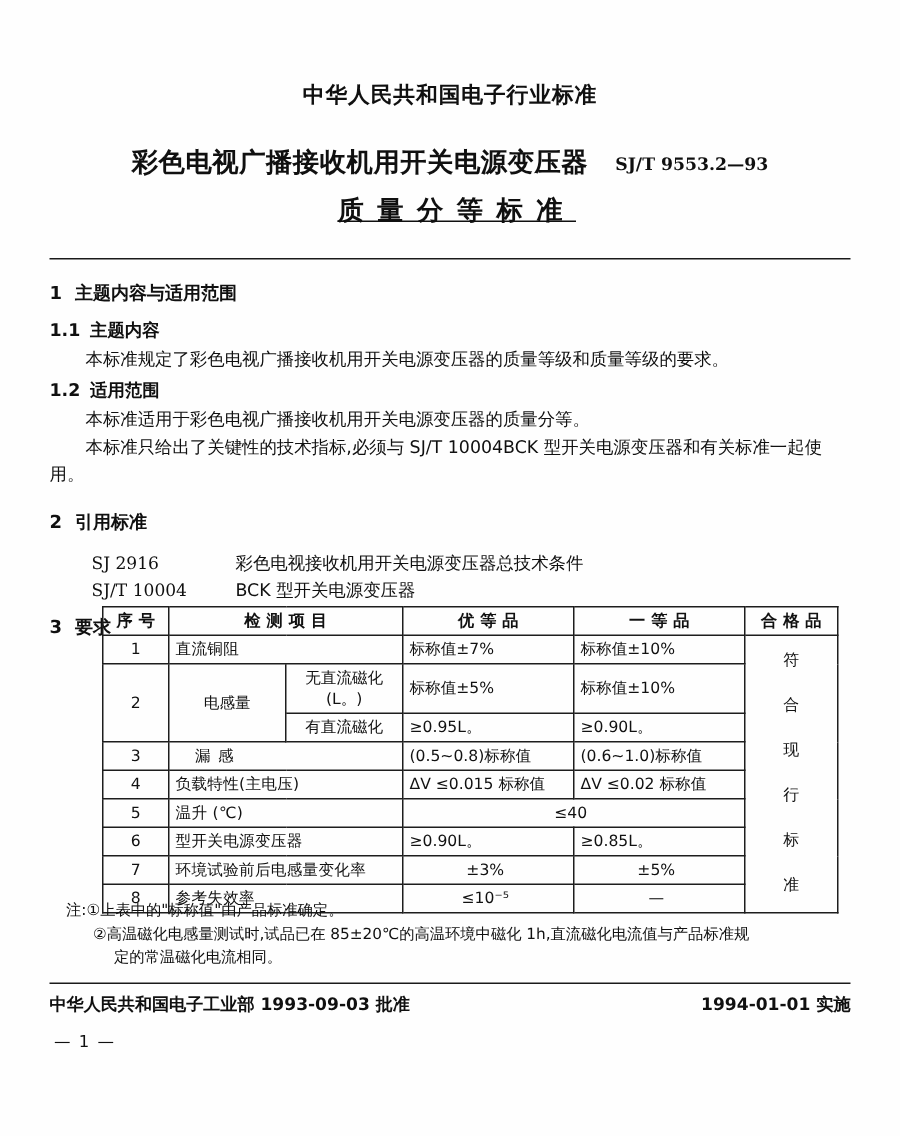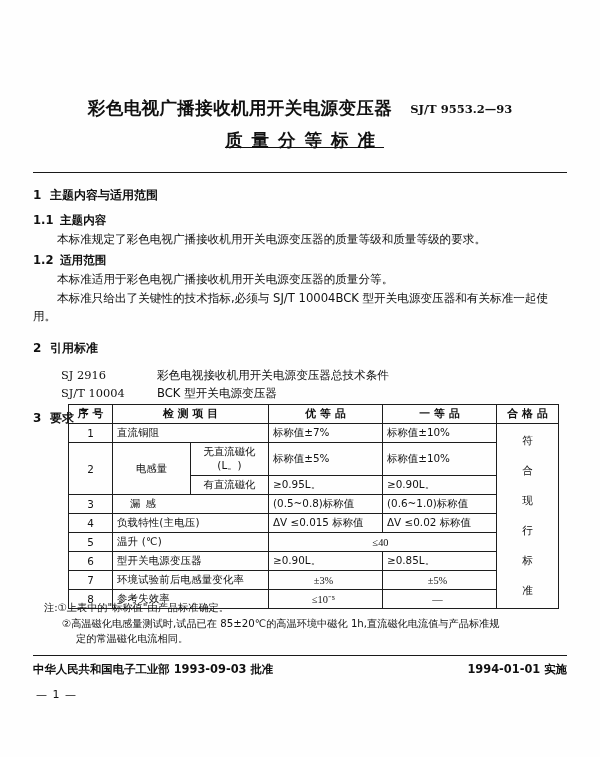--- a/index.html
+++ b/index.html
@@ -164,21 +164,21 @@
     text-align: left;
     padding-left: 10px;
     letter-spacing: 0.2px;
   }
   td.item.spaced { letter-spacing: 5px; padding-left: 17px; }
   td.val {
     text-align: left;
     padding-left: 9px;
     font-family: "DejaVu Sans", "Liberation Sans", sans-serif;
   }
-  td.val.center { text-align: center; padding-left: 0; font-family: Liberation Serif, serif; }
+  td.val.center { text-align: center; padding-left: 0; }
   td.sub-label {
     text-align: center;
     width: 96px;
     padding: 2px 2px;
   }
   td.grp-label {
     text-align: center;
     width: 60px;
     padding: 2px 2px;
   }
@@ -245,20 +245,21 @@
     top: 688px;
     font-size: 11px;
     letter-spacing: 1px;
   }
 </style>
 </head>
 <body>
 
 <div class="page">
 
+  <div class="org-line">中华人民共和国电子行业标准</div>
 
   <div class="title-row">
     <span class="title-main">彩色电视广播接收机用开关电源变压器</span><span class="std-code">SJ/T 9553.2—93</span>
   </div>
 
   <div class="title-sub">质量分等标准</div>
 
   <div class="rule-top"></div>
 
   <div class="body">

